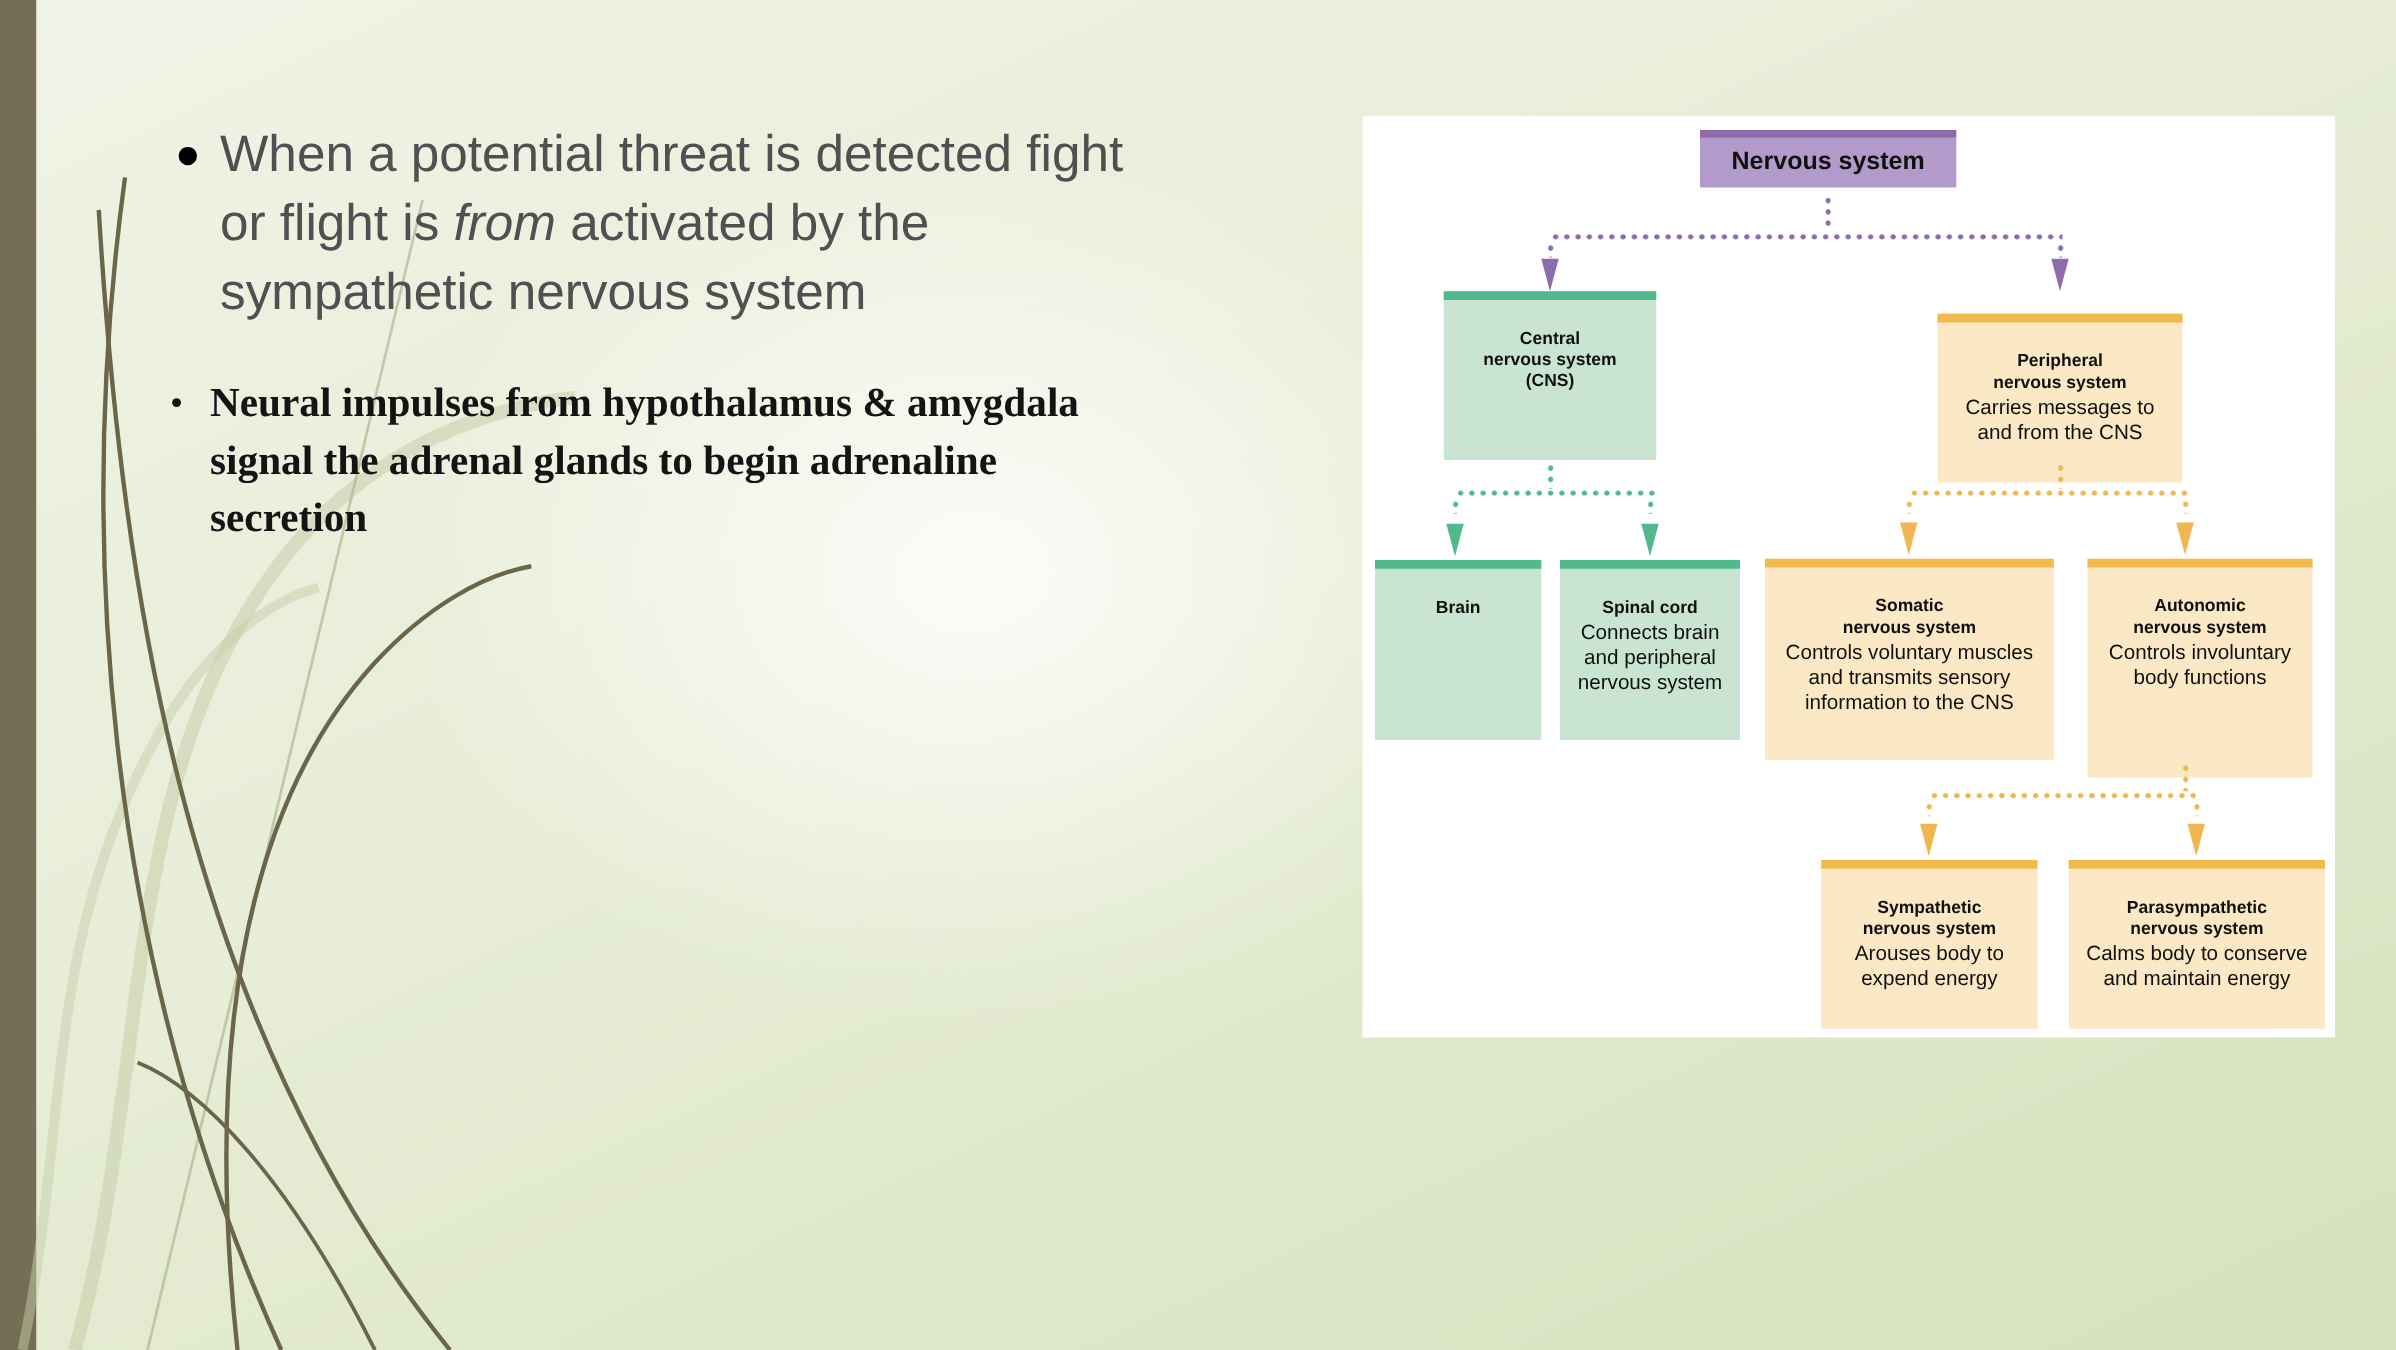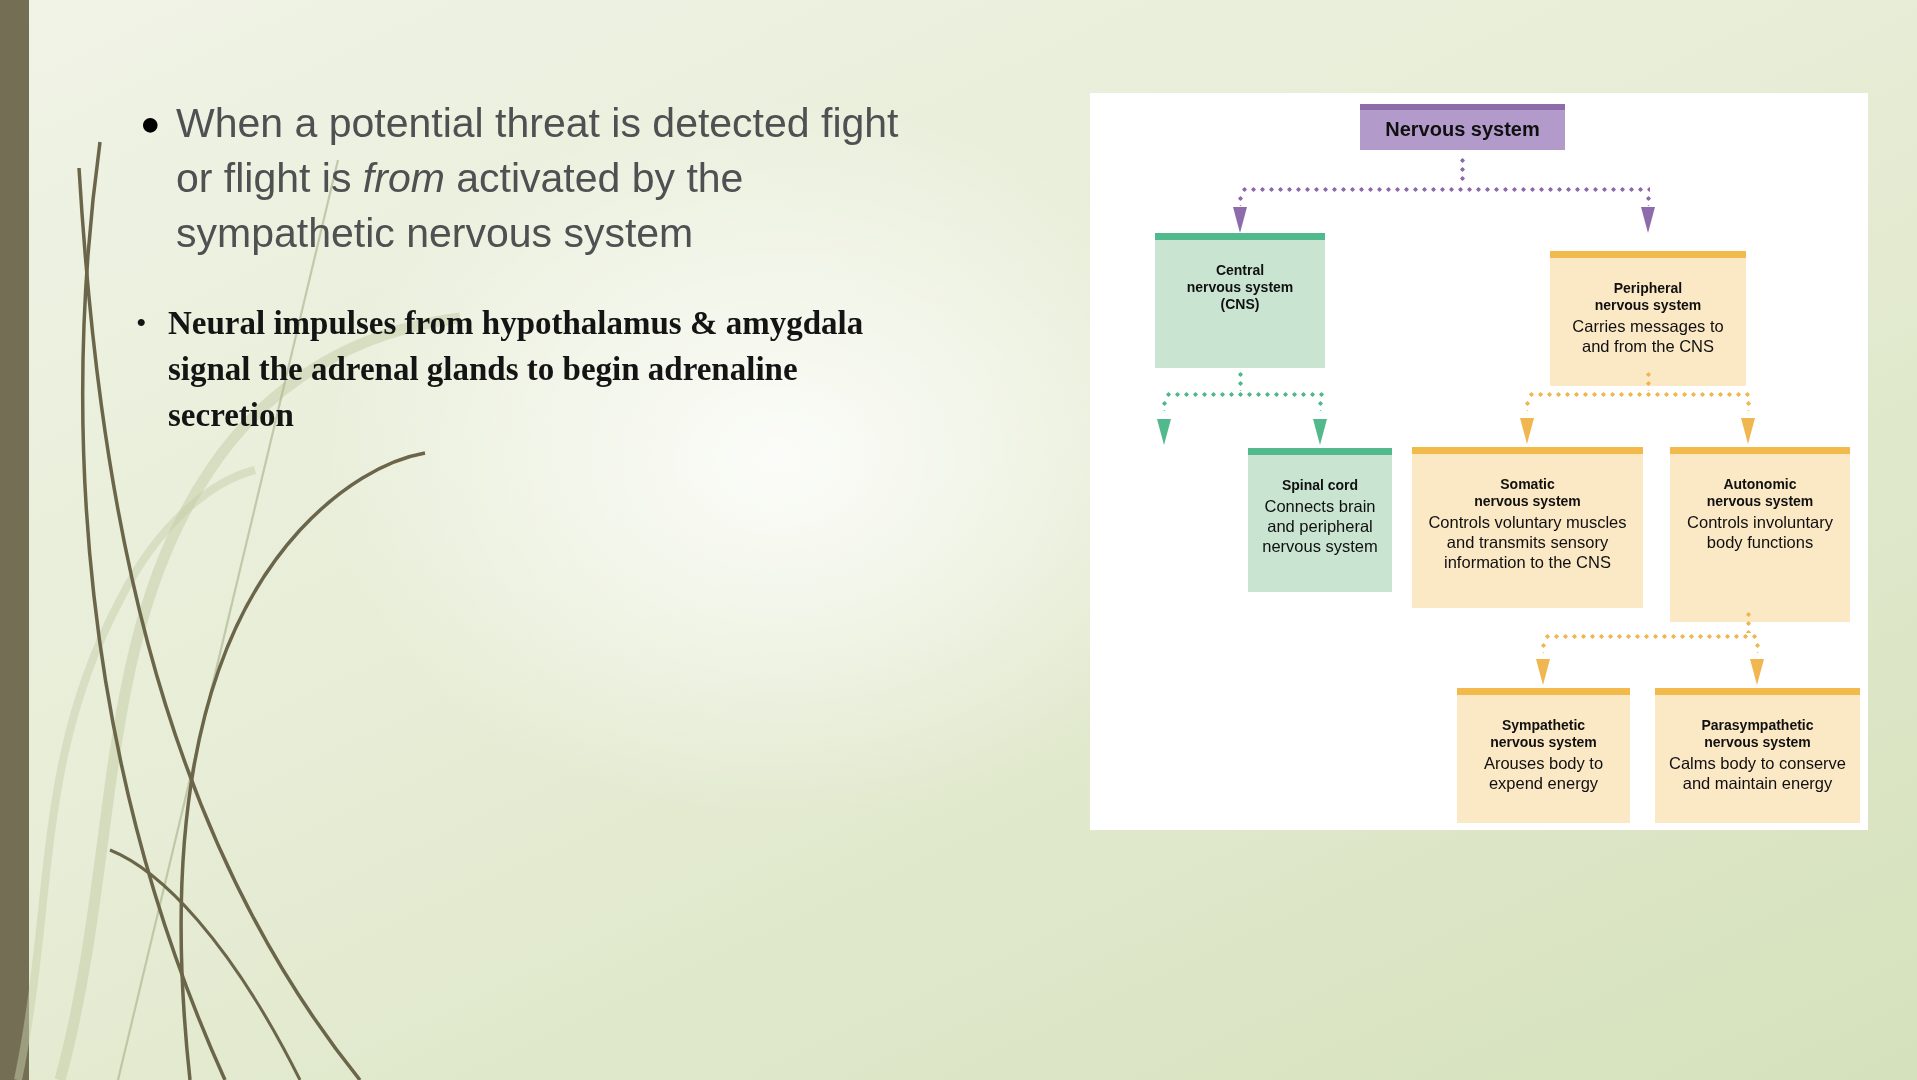--- a/index.html
+++ b/index.html
@@ -86,20 +86,23 @@
     <div class="nbox green" style="left:65px;top:140px;width:170px;height:135px;">
       <div class="ntitle">Central<br>nervous system<br>(CNS)</div>
       <div class="ndesc"></div>
     </div>
 
     <div class="nbox orange" style="left:460px;top:158px;width:196px;height:135px;">
       <div class="ntitle">Peripheral<br>nervous system</div>
       <div class="ndesc">Carries messages to<br>and from the CNS</div>
     </div>
 
+    <div class="nbox green" style="left:10px;top:355px;width:133px;height:144px;">
+      <div class="ntitle">Brain</div>
+    </div>
 
     <div class="nbox green" style="left:158px;top:355px;width:144px;height:144px;">
       <div class="ntitle">Spinal cord</div>
       <div class="ndesc">Connects brain<br>and peripheral<br>nervous system</div>
     </div>
 
     <div class="nbox orange" style="left:322px;top:354px;width:231px;height:161px;">
       <div class="ntitle">Somatic<br>nervous system</div>
       <div class="ndesc">Controls voluntary muscles<br>and transmits sensory<br>information to the CNS</div>
     </div>

